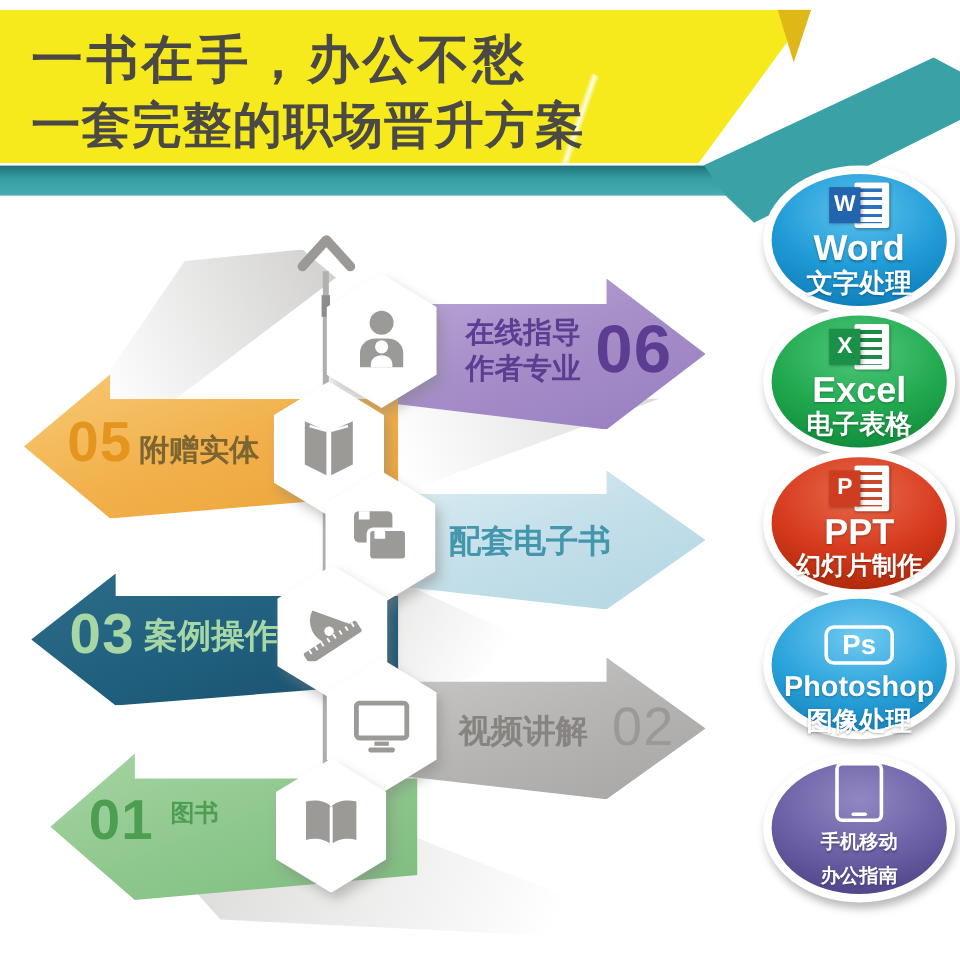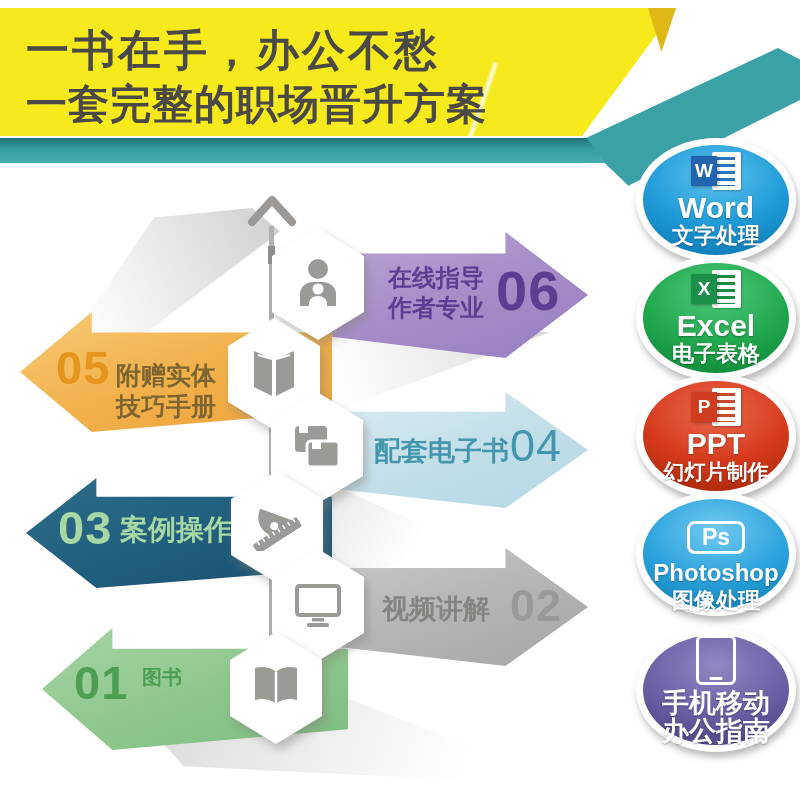--- a/index.html
+++ b/index.html
@@ -62,21 +62,21 @@
   .step-num{position:absolute;font-weight:700;letter-spacing:1px;}
   .step-label{position:absolute;font-weight:700;}
   .n06{left:166px;top:26px;font-size:56px;color:#5c3d92;}
   .t06{left:58px;top:31px;font-size:24px;line-height:30px;color:#5c3d92;}
   .n05{left:36px;top:28px;font-size:47px;color:#e3951d;}
   .t05{left:96px;top:24px;font-size:25px;line-height:31px;color:#7d6531;margin-top:24px;}
   .n04{left:180px;top:28px;font-size:45px;color:#4496ad;font-weight:400;}
   .t04{left:44px;top:41px;font-size:27px;color:#4496ad;}
   .n03{left:32px;top:22px;font-size:47px;color:#a6d7a4;}
   .t03{left:94px;top:33px;font-size:28px;color:#a6d7a4;}
-  .n02{left:180px;top:32px;font-size:45px;color:#9b9895;font-weight:700;}
+  .n02{left:180px;top:32px;font-size:45px;color:#9b9895;font-weight:400;}
   .t02{left:52px;top:43px;font-size:27px;color:#868380;}
   .n01{left:32px;top:27px;font-size:47px;color:#4d9e51;}
   .t01{left:100px;top:36px;font-size:20px;color:#4d9e51;}
 
   
   .hexwrap{position:absolute;z-index:4;filter:drop-shadow(4px 6px 5px rgba(130,128,125,.45));}
   .hex{width:92px;height:112px;background:#ffffff;display:flex;align-items:center;justify-content:center;
        clip-path:polygon(50% 0,100% 25%,100% 75%,50% 100%,0 75%,0 25%);}
   .h06{left:272px;top:228px;}
   .h05{left:228px;top:318px;}
@@ -94,21 +94,21 @@
        align-items:center;justify-content:center;color:#fff;text-align:center;}
   .b-word .badge-inner{background:radial-gradient(ellipse 90% 80% at 50% 28%,#5ec3ee 0%,#1f9ad6 55%,#0c79b3 100%);}
   .b-excel .badge-inner{background:radial-gradient(ellipse 90% 80% at 50% 28%,#4fca7d 0%,#21a84e 55%,#0e8738 100%);}
   .b-ppt .badge-inner{background:radial-gradient(ellipse 90% 80% at 50% 28%,#ea6a4c 0%,#d63a1d 55%,#a62606 100%);}
   .b-ps .badge-inner{background:radial-gradient(ellipse 90% 80% at 50% 28%,#71caf0 0%,#2ba3dc 55%,#117eb4 100%);}
   .b-mobile .badge-inner{background:radial-gradient(ellipse 90% 80% at 50% 28%,#9088c2 0%,#6b5fa5 55%,#4c4084 100%);}
   .badge-name{font-size:30px;font-weight:700;line-height:31px;text-shadow:0 1px 2px rgba(0,0,0,.3);}
   .b-ps .badge-name{font-size:24px;}
   .badge-sub{font-size:22px;font-weight:700;line-height:26px;text-shadow:0 1px 2px rgba(0,0,0,.3);}
   .b-ppt .badge-sub{font-size:21px;}
-  .b-mobile .badge-sub{font-size:27px;line-height:28px;}
+  .b-mobile .badge-sub{font-size:16px;line-height:28px;}
 
   .doc-icon{position:relative;width:54px;height:38px;margin-bottom:2px;}
   .doc-page{position:absolute;right:2px;top:0;width:29px;height:38px;background:#fff;border-radius:2px;
        box-shadow:1px 1px 2px rgba(0,0,0,.25);}
   .doc-lines{position:absolute;right:6px;top:5px;width:21px;height:29px;}
   .b-word .doc-lines{background:repeating-linear-gradient(180deg,#2c72bf 0 3px,transparent 3px 7px);}
   .b-excel .doc-lines{background:repeating-linear-gradient(180deg,#1d8b46 0 3px,transparent 3px 7px);}
   .b-ppt .doc-lines{background:repeating-linear-gradient(180deg,#c74a2c 0 3px,transparent 3px 7px);}
   .doc-square{position:absolute;left:2px;top:4px;width:26px;height:30px;display:flex;align-items:center;
        justify-content:center;font-weight:900;font-size:19px;color:#fff;box-shadow:1px 1px 3px rgba(0,0,0,.35);}
@@ -155,27 +155,25 @@
       <div>在线指导</div>
       <div>作者专业</div>
     </div>
     <div class="step-num n06">06</div>
   </div>
 
   <div class="arrow arrow-left a05">
     <div class="step-num n05">05</div>
     <div class="step-label t05">
       <div>附赠实体</div>
-      <div>技巧手册</div>
     </div>
   </div>
 
   <div class="arrow arrow-right a04">
     <div class="step-label t04">配套电子书</div>
-    <div class="step-num n04">04</div>
   </div>
 
   <div class="arrow arrow-left a03">
     <div class="step-num n03">03</div>
     <div class="step-label t03">案例操作</div>
   </div>
 
   <div class="arrow arrow-right a02">
     <div class="step-label t02">视频讲解</div>
     <div class="step-num n02">02</div>

